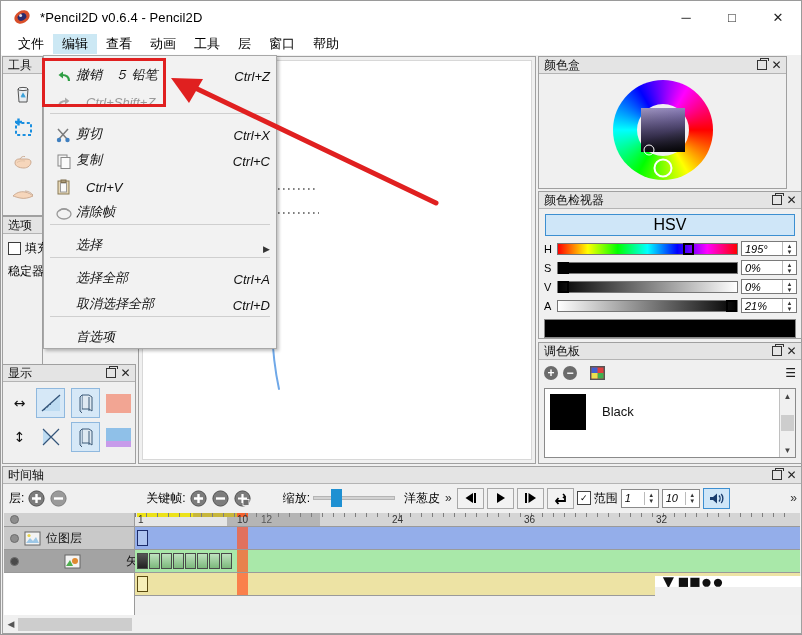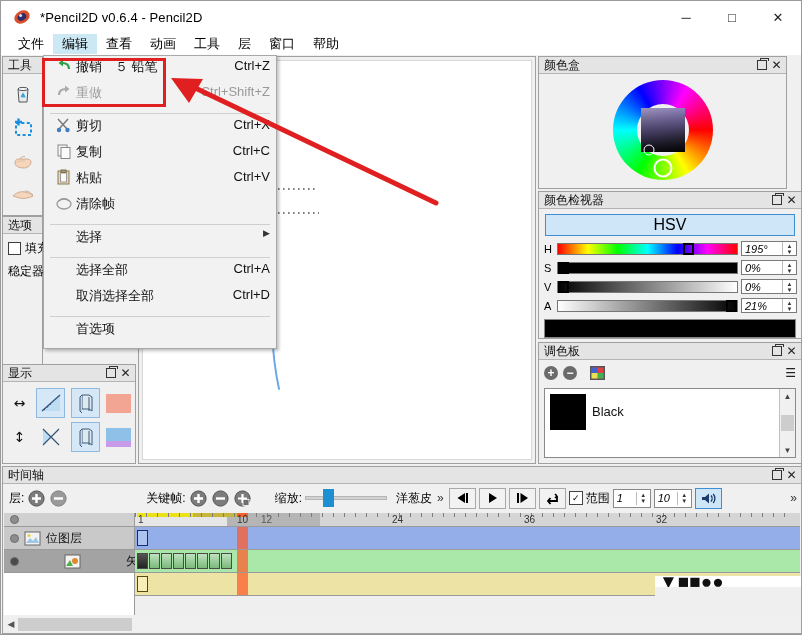--- a/index.html
+++ b/index.html
@@ -83,21 +83,21 @@
   .ci-arrows{width:13px;height:13px;border-left:1px solid #bbb;display:flex;flex-direction:column;align-items:center;justify-content:center;font-size:6px;line-height:6px;color:#333;}
   .ci-preview{margin:3px 5px 0 5px;height:17px;border:1px solid #888;background:#000;}
   .hue-grad{background:linear-gradient(to right,#f00,#ff0,#0f0,#0ff,#00f,#f0f,#f00);}
   .sat-grad{background:linear-gradient(to right,#000,#000);}
   .val-grad{background:linear-gradient(to right,#000,#fff);}
   .alp-grad{background:linear-gradient(to right,#fff,#000);}
 
   .pal-tools{height:22px;display:flex;align-items:center;gap:5px;padding:2px 5px 0 5px;}
   .circ{width:14px;height:14px;border-radius:50%;background:#6b6b6b;color:#fff;display:flex;align-items:center;justify-content:center;font-size:12px;line-height:12px;font-weight:bold;}
   .pal-list{position:absolute;left:5px;right:5px;top:45px;bottom:5px;background:#fff;border:1px solid #8a8a8a;display:flex;}
-  .pal-items{flex:1 1 auto;padding:5px 0 0 5px;display:flex;align-items:flex-start;gap:6px;}
+  .pal-items{flex:1 1 auto;padding:5px 0 0 5px;display:flex;align-items:flex-start;gap:16px;}
   .pal-chip{width:36px;height:36px;background:#000;}
   .pal-name{font-size:13px;padding-top:10px;color:#111;}
   .vscroll{width:15px;border-left:1px solid #c0c0c0;background:#f0f0f0;display:flex;flex-direction:column;align-items:center;}
   .vs-arrow{height:14px;display:flex;align-items:center;justify-content:center;font-size:8px;color:#444;}
   .vs-thumb{width:13px;height:16px;background:#cdcdcd;margin-top:auto;margin-bottom:auto;}
 
   
   #timeline-panel{left:1px;top:465px;width:800px;height:168px;}
   .tl-toolbar{height:28px;display:flex;align-items:center;padding:0 2px 0 6px;gap:3px;background:#f0f0f0;}
   .tl-lbl{font-size:12px;white-space:nowrap;}
@@ -131,21 +131,21 @@
   .colorbar{position:absolute;left:0;top:0;height:4px;}
   .track-row{height:23px;border-bottom:1px solid #9a9a9a;position:relative;box-sizing:border-box;}
   .cur{position:absolute;top:0;bottom:0;width:11px;background:rgba(255,90,40,.72);}
   .kf{position:absolute;top:3px;height:16px;box-sizing:border-box;}
   .hscroll{position:absolute;left:1px;right:1px;bottom:1px;height:16px;background:#f0f0f0;display:flex;align-items:center;}
   .hs-arrow{width:14px;text-align:center;font-size:9px;color:#555;}
   .hs-thumb{width:114px;height:13px;background:#cdcdcd;}
 
   
   #edit-menu{position:absolute;left:42px;top:54px;width:234px;background:#f2f2f2;border:1px solid #a8a8a8;box-shadow:2px 2px 3px rgba(0,0,0,.25);z-index:50;padding:2px 0;box-sizing:border-box;}
-  .mi{height:26px;display:flex;align-items:flex-start;padding:0 6px 0 8px;font-size:13px;color:#111;box-sizing:border-box;}
+  .mi{height:26px;display:flex;align-items:flex-end;padding:0 6px 0 8px;font-size:13px;color:#111;box-sizing:border-box;font-style:italic;}
   .mi.dis{color:#9a9a9a;}
   .mi-ico{width:24px;flex:0 0 auto;display:flex;align-items:center;justify-content:center;}
   .mi-lbl{flex:1 1 auto;white-space:nowrap;}
   .mi-acc{color:#111;font-size:13px;padding-left:10px;white-space:nowrap;}
   .mi.dis .mi-acc{color:#9a9a9a;}
   .mi-sub{font-size:9px;color:#333;}
   .msep{height:1px;background:#cfcfcf;margin:3px 6px;}
 
   #menu-highlight{position:absolute;left:41px;top:57px;width:124px;height:49px;border:3px solid #e02020;box-sizing:border-box;z-index:60;}
   #annot-arrow{position:absolute;left:130px;top:60px;width:330px;height:160px;z-index:61;pointer-events:none;}
@@ -442,21 +442,21 @@
           </svg>
       </span>
       <span class="ico-btn">
         <svg width="17" height="17" viewBox="0 0 17 17">
             <circle cx="8.5" cy="8.5" r="7.6" fill="#7c7c7c" stroke="#4f4f4f"></circle>
             <path d="M8.5 4v9M4 8.5h9" stroke="#fff" stroke-width="2.2"></path>
             <rect x="9" y="9.5" width="6" height="6" fill="#6e6e6e" stroke="#fff" stroke-width=".8"></rect>
           </svg>
       </span>
 
-      <span class="tl-lbl" style="margin-left:20px">缩放:</span>
+      <span class="tl-lbl" style="margin-left:28px">缩放:</span>
       <span class="zoom-slider">
         <i class="zs-track"></i>
           <i class="zs-thumb"></i>
       </span>
 
       <span class="tl-lbl" style="margin-left:6px">洋葱皮</span>
       <span class="chev">»</span>
 
       <span class="pbtn">
         <svg width="17" height="12" viewBox="0 0 17 12">
@@ -654,21 +654,20 @@
       <span class="mi-lbl">撤销　５ 铅笔</span>
       <span class="mi-acc">Ctrl+Z</span>
     </div>
     <div class="mi dis">
       <span class="mi-ico">
         <svg width="18" height="14" viewBox="0 0 18 14">
             <path d="M4 11c0-4 3-6 7-6" stroke="#aaa" stroke-width="2.2" fill="none"></path>
             <path d="M10 1.5L14.5 5 10 8.5z" fill="#aaa"></path>
           </svg>
       </span>
-      <span class="mi-lbl">重做</span>
       <span class="mi-acc">Ctrl+Shift+Z</span>
     </div>
     <div class="msep"></div>
     <div class="mi">
       <span class="mi-ico">
         <svg width="18" height="16" viewBox="0 0 18 16">
             <path d="M3 2l9 10M13 2L4 12" stroke="#7a7a7a" stroke-width="1.5" fill="none"></path>
             <circle cx="4" cy="13" r="2.2" fill="#3f7fbf"></circle>
             <circle cx="12.5" cy="13" r="2.2" fill="#3f7fbf"></circle>
           </svg>
@@ -687,21 +686,20 @@
       <span class="mi-acc">Ctrl+C</span>
     </div>
     <div class="mi">
       <span class="mi-ico">
         <svg width="18" height="16" viewBox="0 0 18 16">
             <rect x="3" y="2" width="11" height="13" fill="#e8d9b8" stroke="#8a7a56"></rect>
             <rect x="5.5" y="4" width="6" height="9" fill="#fafafa" stroke="#9a9a9a"></rect>
             <rect x="6" y="1" width="5" height="2.4" fill="#b0a080" stroke="#7a6a4a"></rect>
           </svg>
       </span>
-      <span class="mi-lbl">粘贴</span>
       <span class="mi-acc">Ctrl+V</span>
     </div>
     <div class="mi">
       <span class="mi-ico">
         <svg width="18" height="16" viewBox="0 0 18 16">
             <ellipse cx="9" cy="9" rx="7" ry="5" fill="none" stroke="#9a9a9a" stroke-width="1.3"></ellipse>
             <path d="M4 6c3-3 7-3 10 0" stroke="#9a9a9a" stroke-width="1.3" fill="none"></path>
           </svg>
       </span>
       <span class="mi-lbl">清除帧</span>

